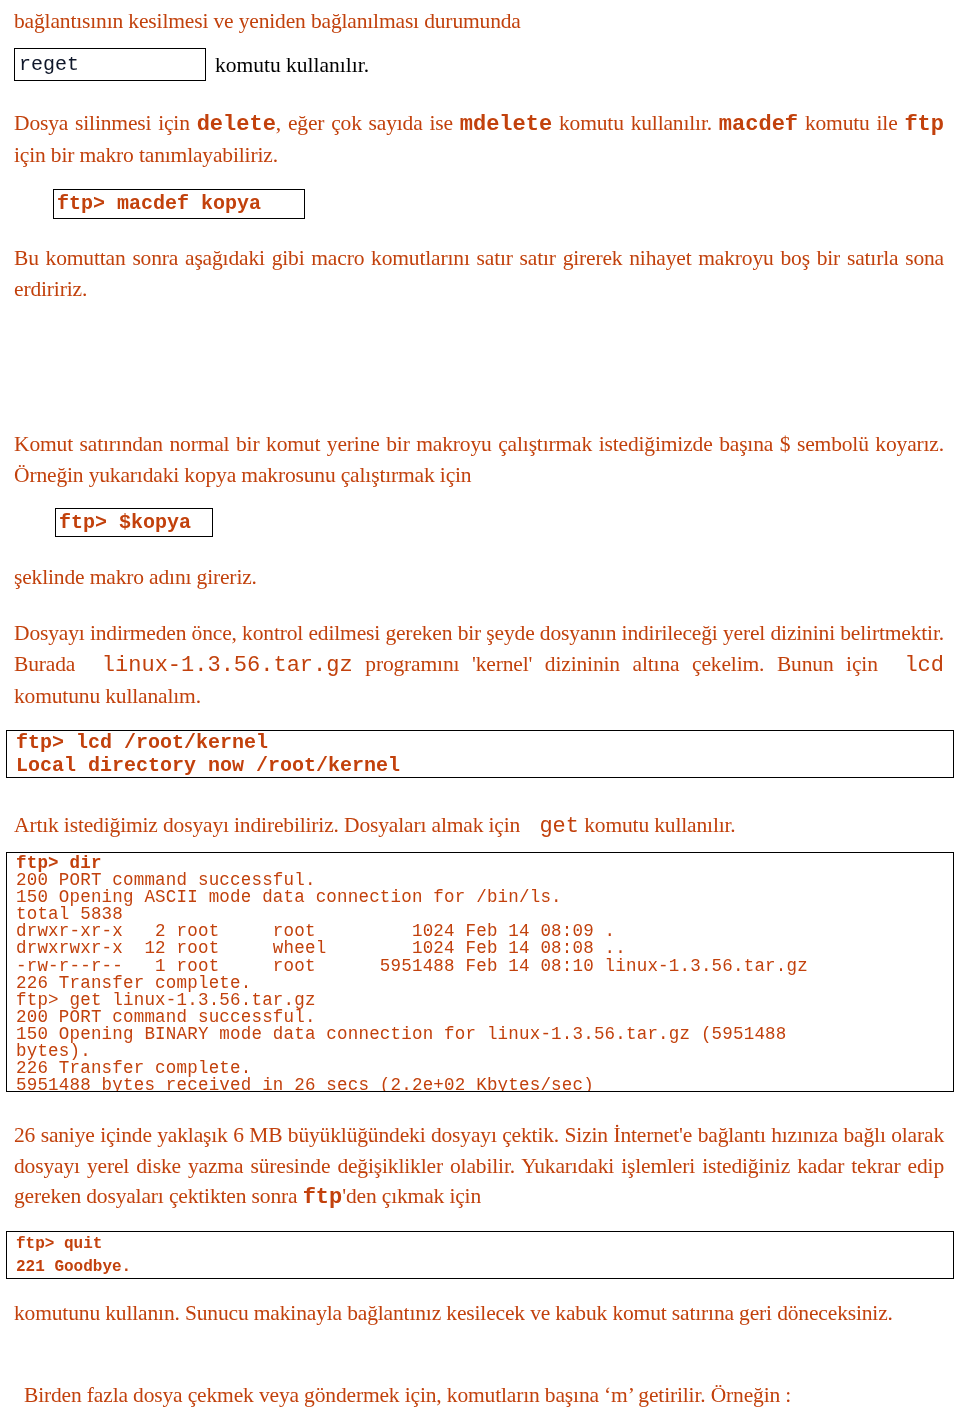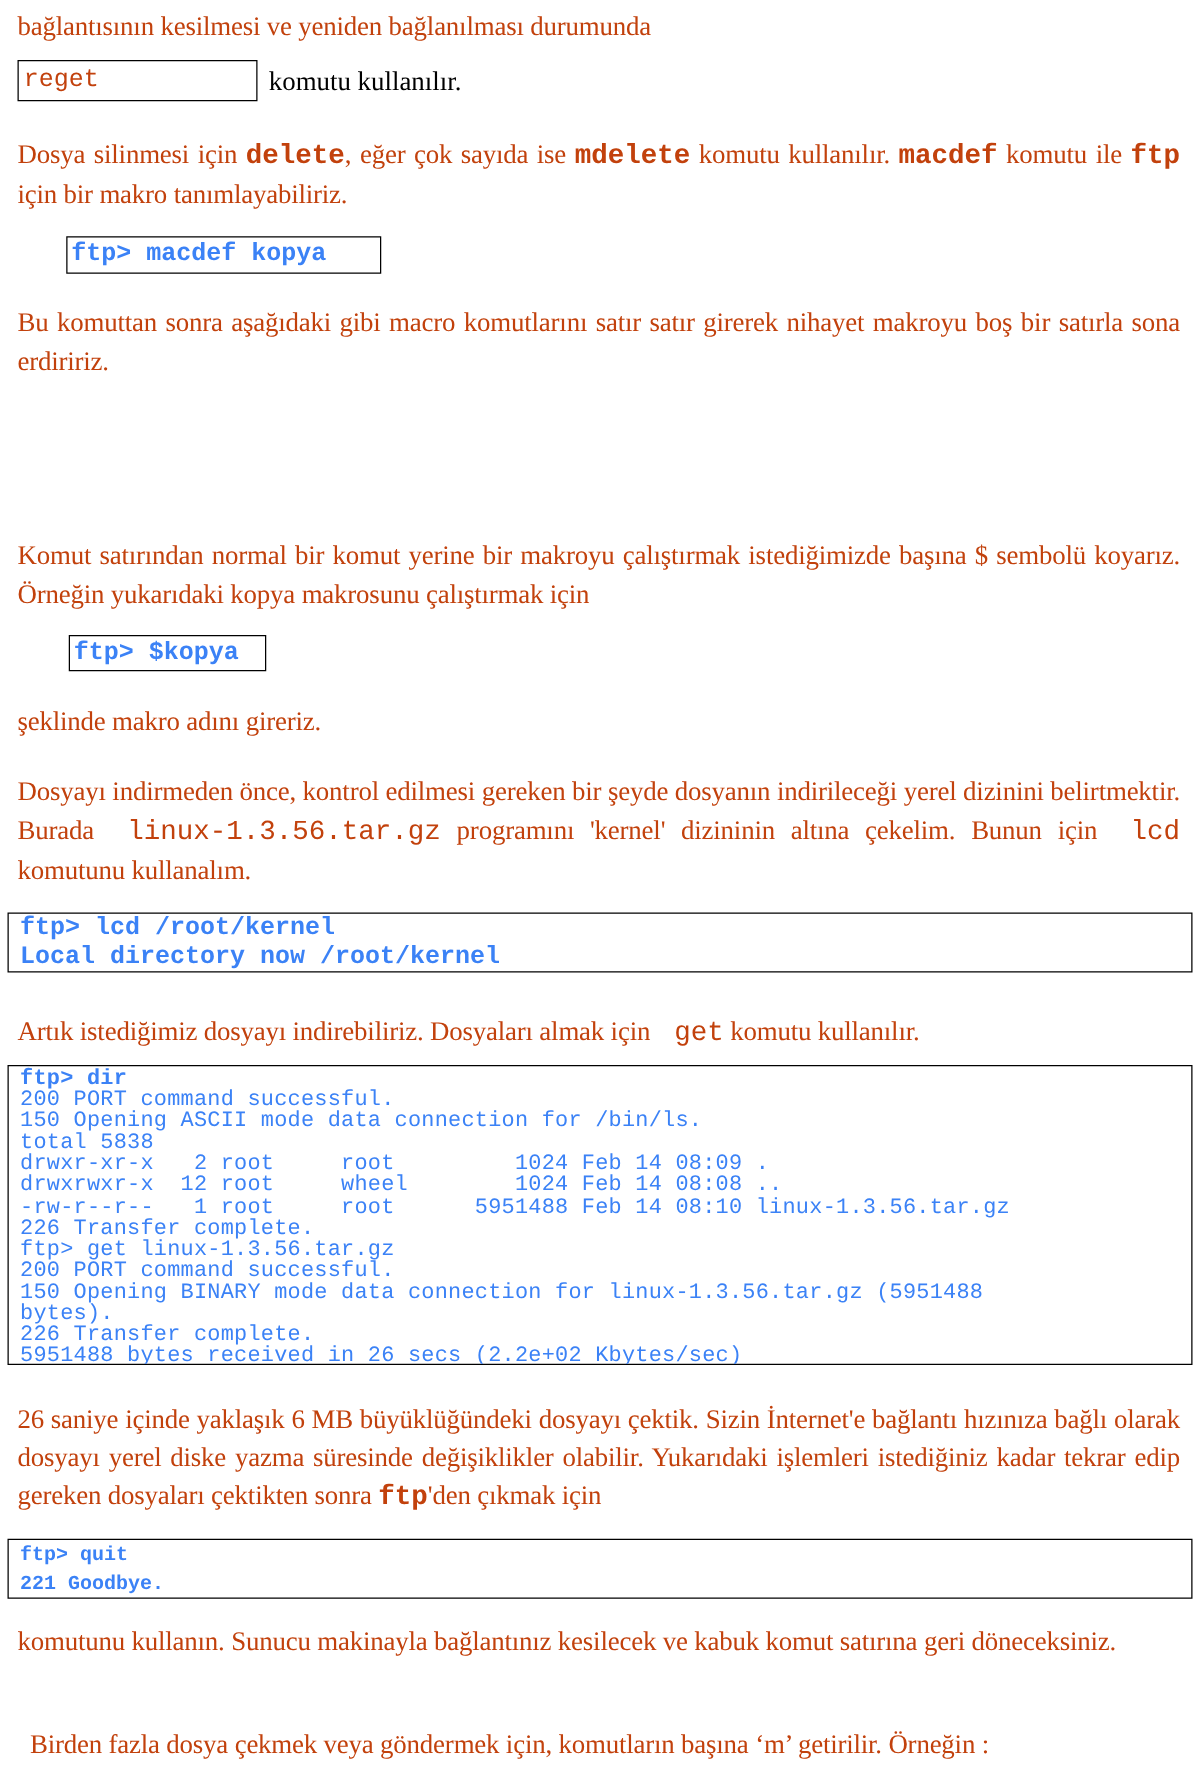--- a/index.html
+++ b/index.html
@@ -50,22 +50,22 @@
     font-family: "Liberation Mono", "DejaVu Sans Mono", monospace;
     white-space: pre;
     overflow: hidden;
   }
   .codebox .ln {
     display: block;
     white-space: pre;
   }
 
   
-  .maroon { color: #3b82f6; }
-  .black  { color: #c2410c; }
+  .maroon { color: #c2410c; }
+  .black  { color: #0f172a; }
 
   
   #box-reget {
     position: absolute;
     left: 14px;  top: 48px;
     width: 192px; height: 33px;
     font-size: 20px;
     line-height: 31px;
     padding-left: 4px;
   }

